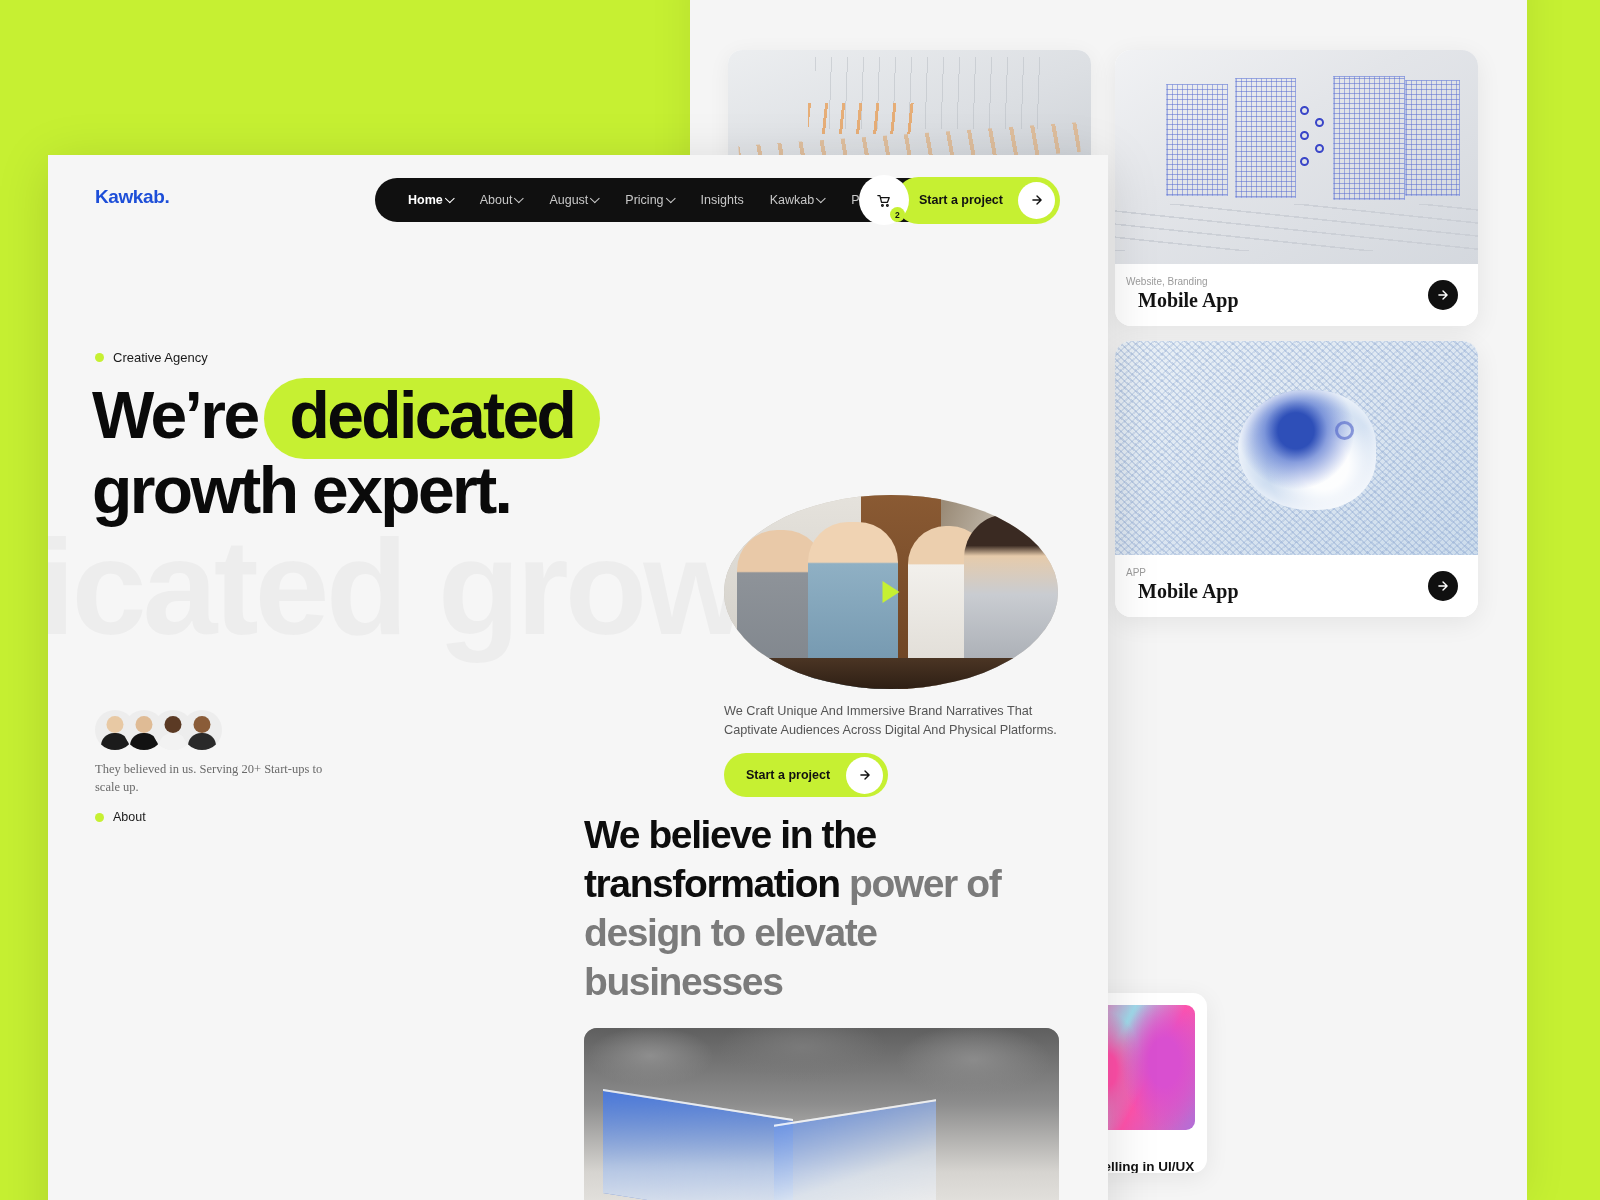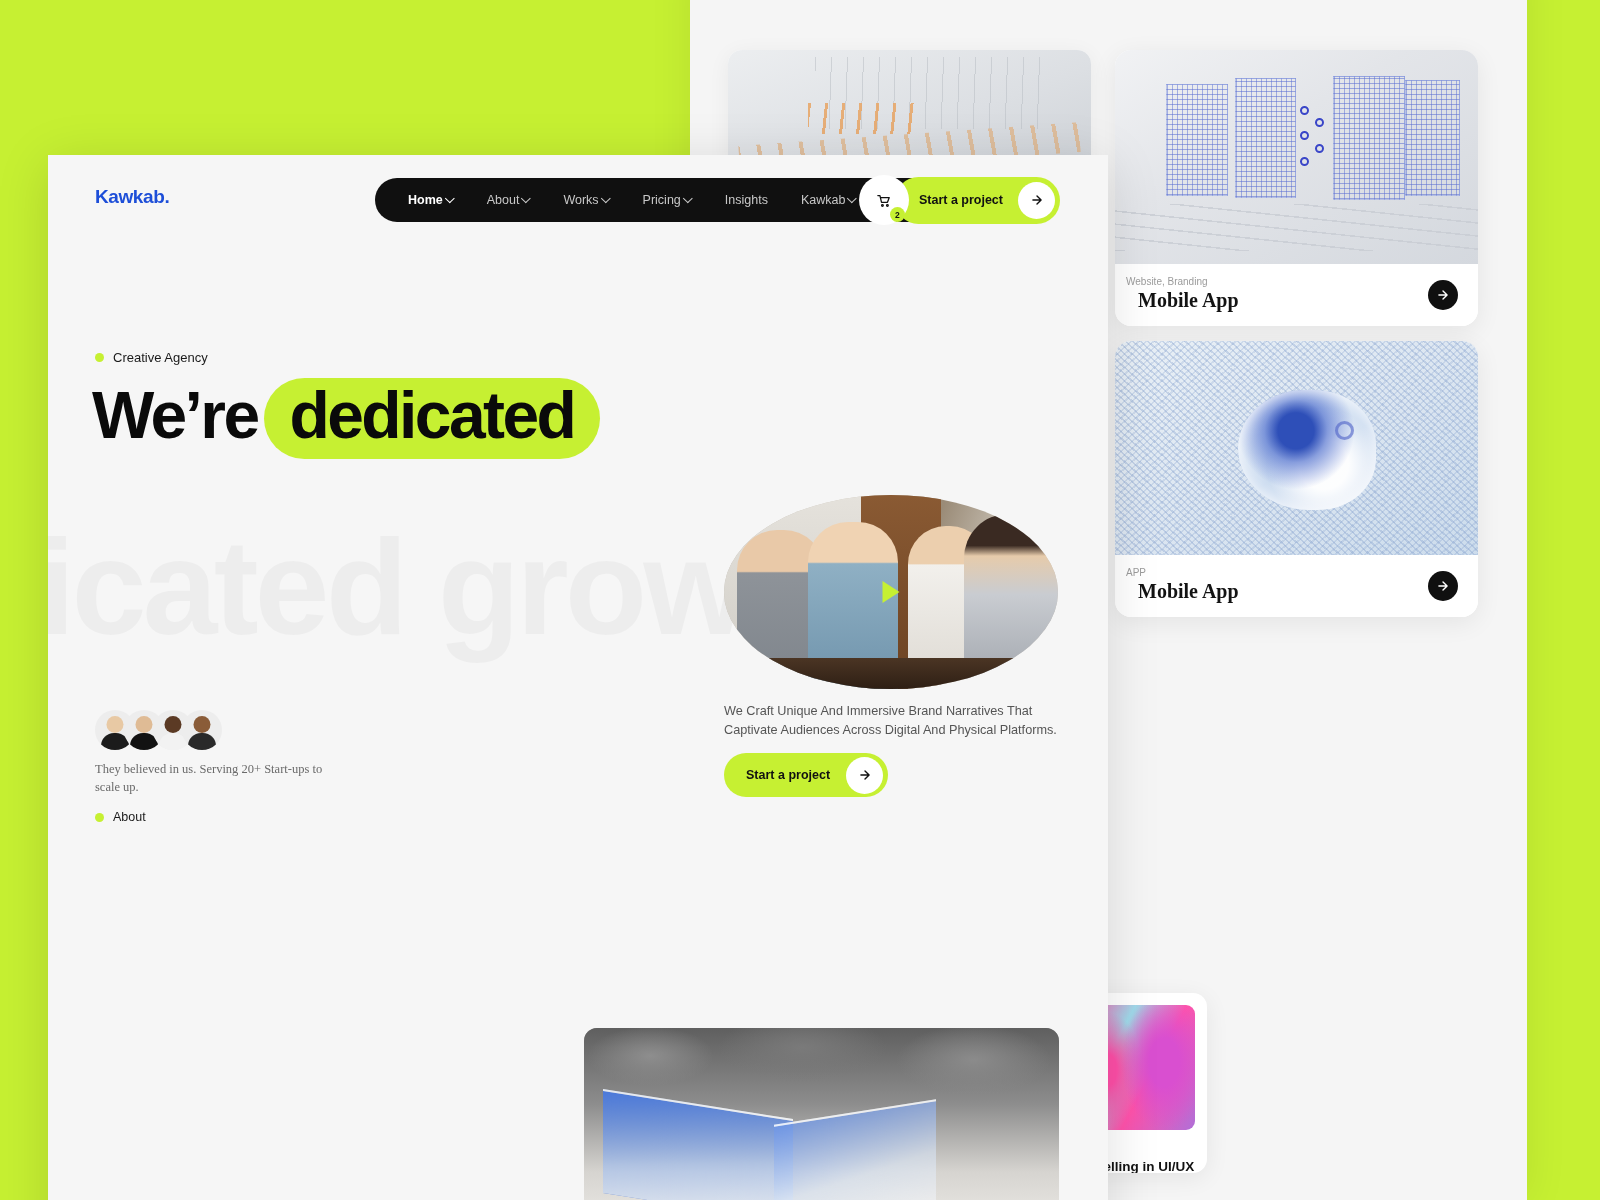--- a/index.html
+++ b/index.html
@@ -34,21 +34,21 @@
     position:absolute; left:0; top:0; width:100%; height:90px;
     display:flex; align-items:center;
   }
   .logo {
     position:absolute; left:47px; top:31px;
     font-size:19px; font-weight:600; letter-spacing:-.4px; color:#1d4ed8;
   }
   .nav-pill {
     position:absolute; left:327px; top:23px;
     background:#101010; border-radius:40px;
-    height:44px; display:flex; align-items:center; padding:0 22px; gap:11px;
+    height:44px; display:flex; align-items:center; padding:0 22px; gap:4px;
   }
   .nav-item {
     display:flex; align-items:center; gap:4px;
     padding:0 11px; font-size:12.5px; color:#c8c8c8; white-space:nowrap;
     cursor:pointer;
   }
   .nav-item.active { color:#fff; font-weight:600; }
   .chev { width:7px; height:7px; border-right:1.3px solid currentColor;
           border-bottom:1.3px solid currentColor; transform:rotate(45deg) translate(-2px,-1px); }
 
@@ -380,21 +380,21 @@
     <nav class="nav-pill">
       <a class="nav-item active">
         <span>Home</span>
         <i class="chev"></i>
       </a>
       <a class="nav-item">
         <span>About</span>
         <i class="chev"></i>
       </a>
       <a class="nav-item">
-        <span>Works</span>
+        <span>August</span>
         <i class="chev"></i>
       </a>
       <a class="nav-item">
         <span>Pricing</span>
         <i class="chev"></i>
       </a>
       <a class="nav-item">
         <span>Insights</span>
       </a>
       <a class="nav-item">
@@ -429,20 +429,21 @@
   <div class="hero">
     <div class="ghost-text">icated growth</div>
 
     <div class="eyebrow">
       <i class="dot"></i>
       <span>Creative Agency</span>
     </div>
 
     <h1 class="h1">
       <span>We’re</span><span class="hl">dedicated</span>
+      <span class="line2">growth expert.</span>
     </h1>
 
     <div class="avatars">
       <div class="av">
         <i class="head" style="background:#e8c9a4"></i>
           <i class="body" style="background:#1b1b1b"></i>
         </div>
       <div class="av">
         <i class="head" style="background:#dfbb95"></i>
           <i class="body" style="background:#121212"></i>
@@ -480,19 +481,22 @@
           </svg>
       </span>
     </div>
   </div>
 
   <div class="about-eyebrow">
     <i class="dot"></i>
     <span>About</span>
   </div>
 
+  <h2 class="about-head">
+    <span>We believe in the transformation</span><span class="muted"> power of design to elevate businesses</span>
+  </h2>
 
   <div class="about-img">
     <span class="rock"></span>
       <span class="glass-a"></span>
       <span class="glass-b"></span>
   </div>
 </section>
 
 </body></html>

